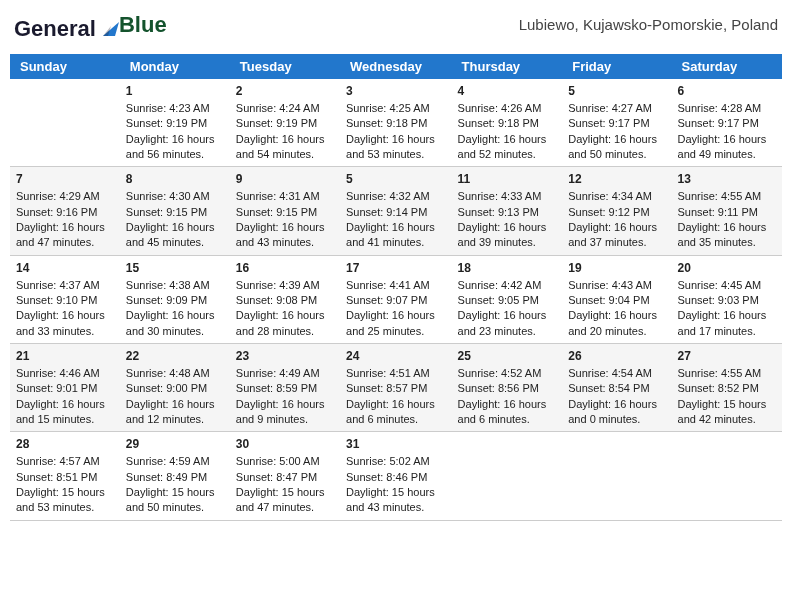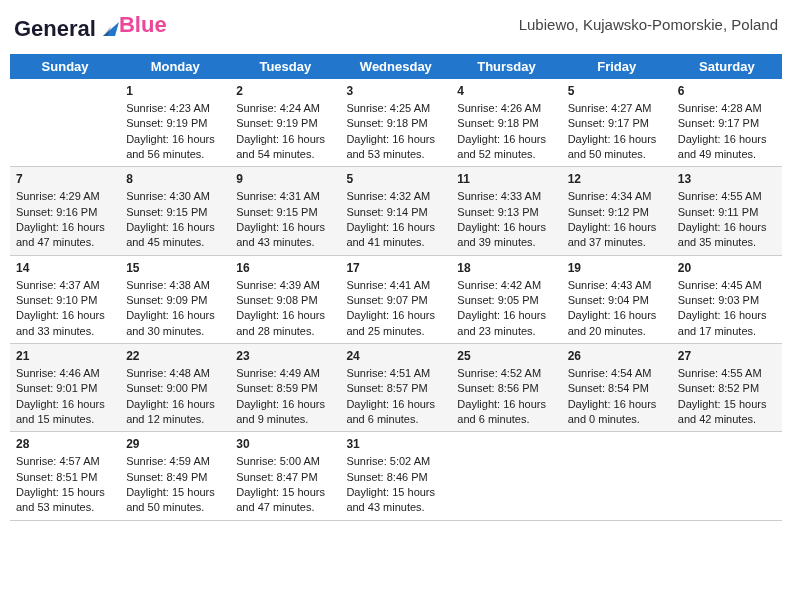--- a/index.html
+++ b/index.html
@@ -36,22 +36,22 @@
       text-align: right;
     }
     table {
       width: 100%;
       border-collapse: collapse;
       font-size: 11px;
     }
     thead tr th {
       background: #2277cc;
       color: #fff;
-      text-align: center;
-      padding: 5px 0;
+      text-align: left;
+      padding: 5px 10px;
       font-size: 13px;
       font-weight: bold;
     }
     tbody tr {
       border-bottom: 1px solid #ccc;
     }
     tbody tr:nth-child(odd) {
       background: #fff;
     }
     tbody tr:nth-child(even) {
@@ -79,21 +79,21 @@
 
 <div class="header">
   <div class="logo">
     <div style="display:flex;align-items:center;">
       <span style="font-size:22px;font-weight:bold;color:#1a1a2e;">General</span>
       <svg width="22" height="22" viewBox="0 0 22 22" style="margin-left:1px;">
         <polygon points="6,18 22,4 18,18" fill="#2277cc"></polygon>
         <polygon points="6,18 14,8 11,18" fill="#1a1a2e" opacity="0.3"></polygon>
       </svg>
     </div>
-    <span style="font-size:22px;font-weight:bold;color:#ec4899;margin-top:-4px;">Blue</span>
+    <span style="font-size:22px;font-weight:bold;color:#14532d;margin-top:-4px;">Blue</span>
   </div>
   <div class="title-block">
     <div class="location">Lubiewo, Kujawsko-Pomorskie, Poland</div>
   </div>
 </div>
 
 <table>
   <thead>
     <tr>
     <th>Sunday</th>

